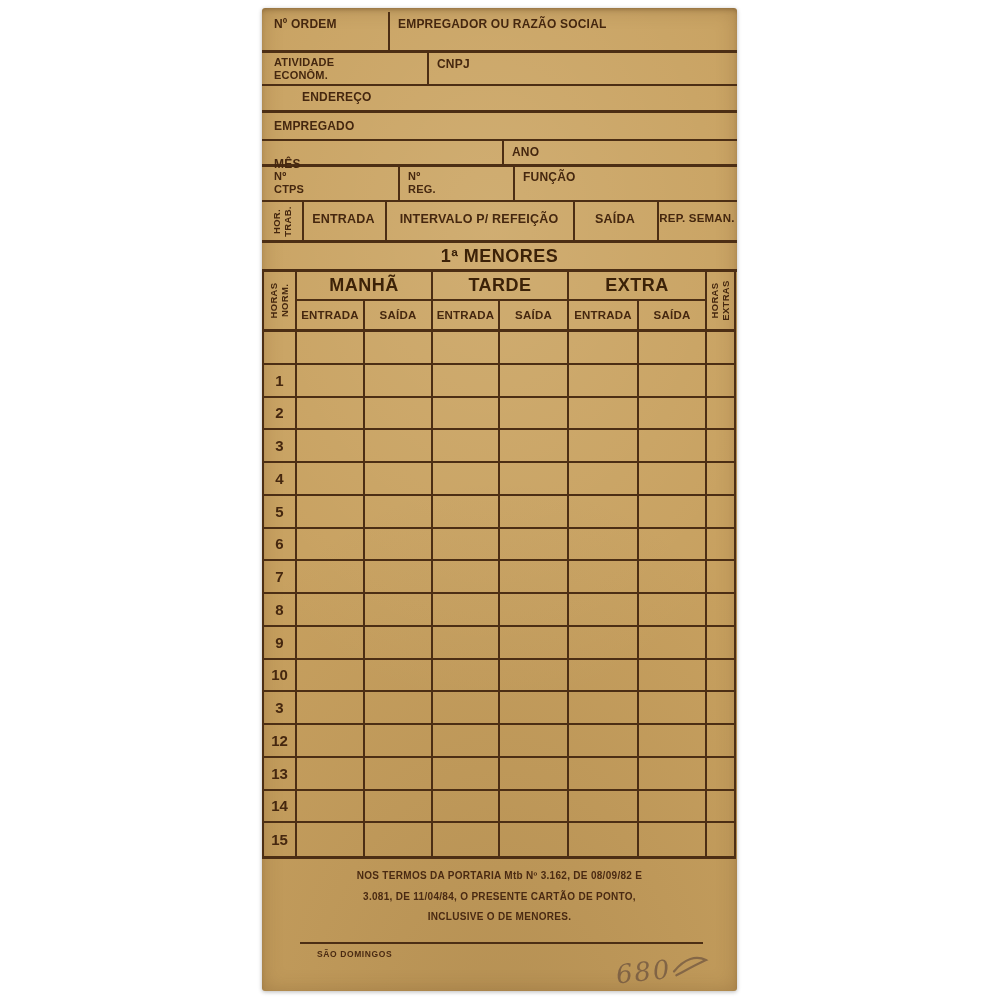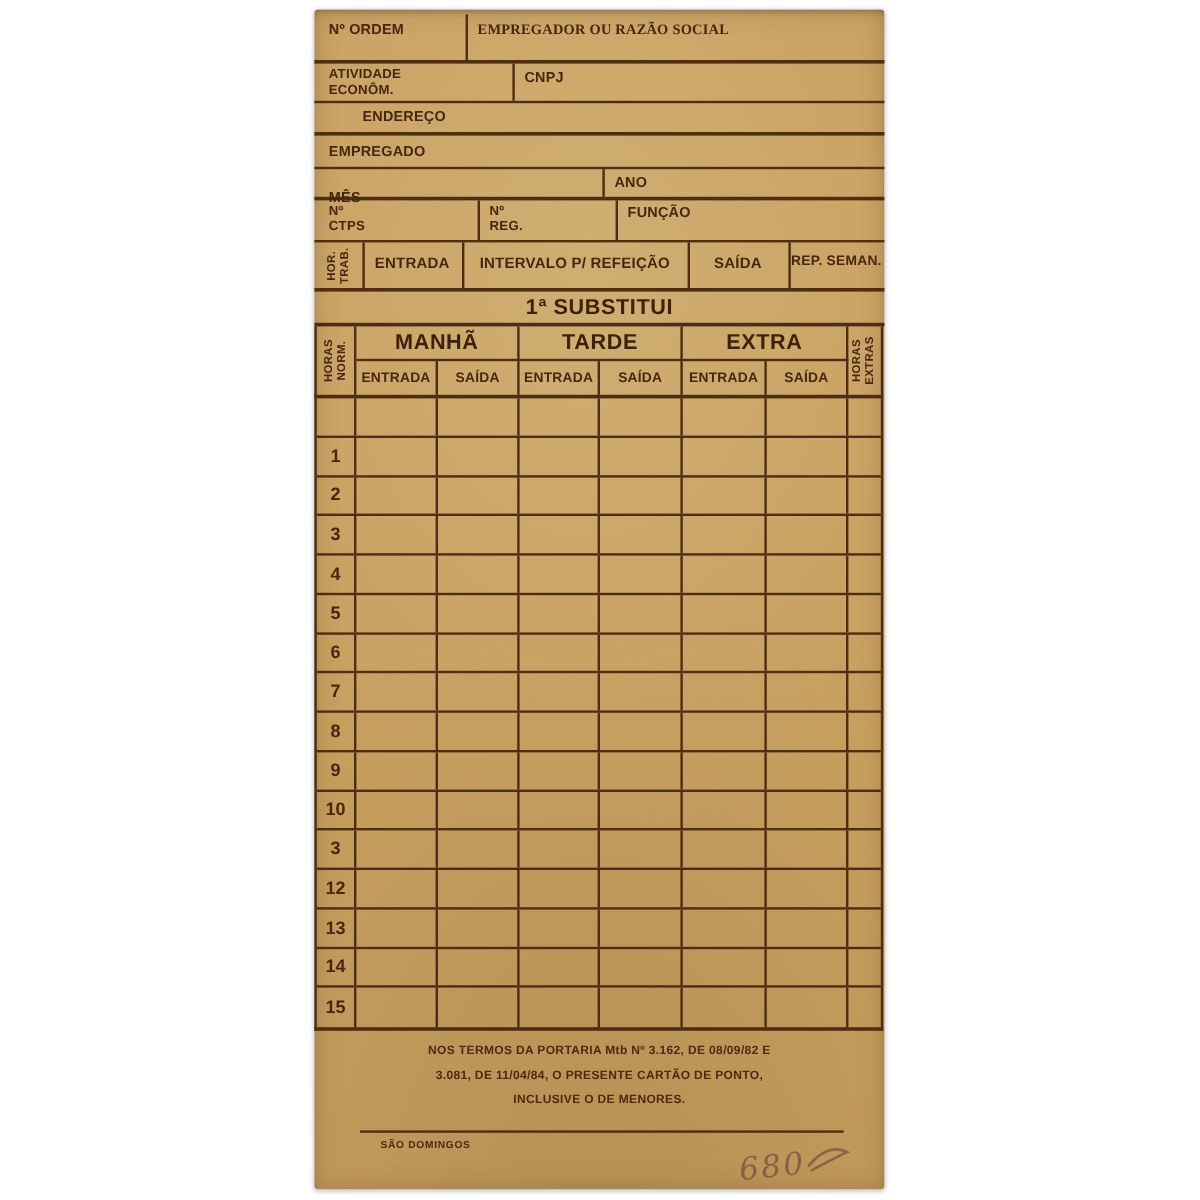--- a/index.html
+++ b/index.html
@@ -72,21 +72,21 @@
 <body>
 
 <div class="stage">
   <div class="card">
 
     <div class="fields">
 
       <div class="frow thick" style="height:41px;">
         <span class="flabel" style="left:12px;top:5px;">Nº ORDEM</span>
         <div class="vline" style="left:126px;"></div>
-        <span class="flabel" style="left:136px;top:5px;font-family:Liberation Serif, serif;">EMPREGADOR OU RAZÃO SOCIAL</span>
+        <span class="flabel" style="left:136px;top:5px;">EMPREGADOR OU RAZÃO SOCIAL</span>
       </div>
 
       <div class="frow" style="height:33px;">
         <div class="flabel two" style="left:12px;top:3px;">
           <div>ATIVIDADE</div>
           <div>ECONÔM.</div>
         </div>
         <div class="vline" style="left:165px;"></div>
         <span class="flabel" style="left:175px;top:4px;">CNPJ</span>
       </div>
@@ -130,21 +130,21 @@
         <div class="hcell" style="left:40px;width:83px;">ENTRADA</div>
         <div class="vline" style="left:123px;"></div>
         <div class="hcell" style="left:123px;width:188px;">INTERVALO P/ REFEIÇÃO</div>
         <div class="vline" style="left:311px;"></div>
         <div class="hcell" style="left:311px;width:84px;">SAÍDA</div>
         <div class="vline" style="left:395px;"></div>
         <div class="hcell" style="left:395px;width:80px;font-size:11.5px;">REP. SEMAN.</div>
       </div>
     </div>
 
-    <div class="band">1ª SUBSTITUI</div>
+    <div class="band">1ª MENORES</div>
 
     <div class="thead">
       <div class="span2" style="grid-column:1;">
         <div class="vtext">
           <div>HORAS</div>
           <div>NORM.</div>
         </div>
       </div>
       <div class="gcell" style="grid-column:2 / 4;grid-row:1;">MANHÃ</div>
       <div class="gcell" style="grid-column:4 / 6;grid-row:1;">TARDE</div>

